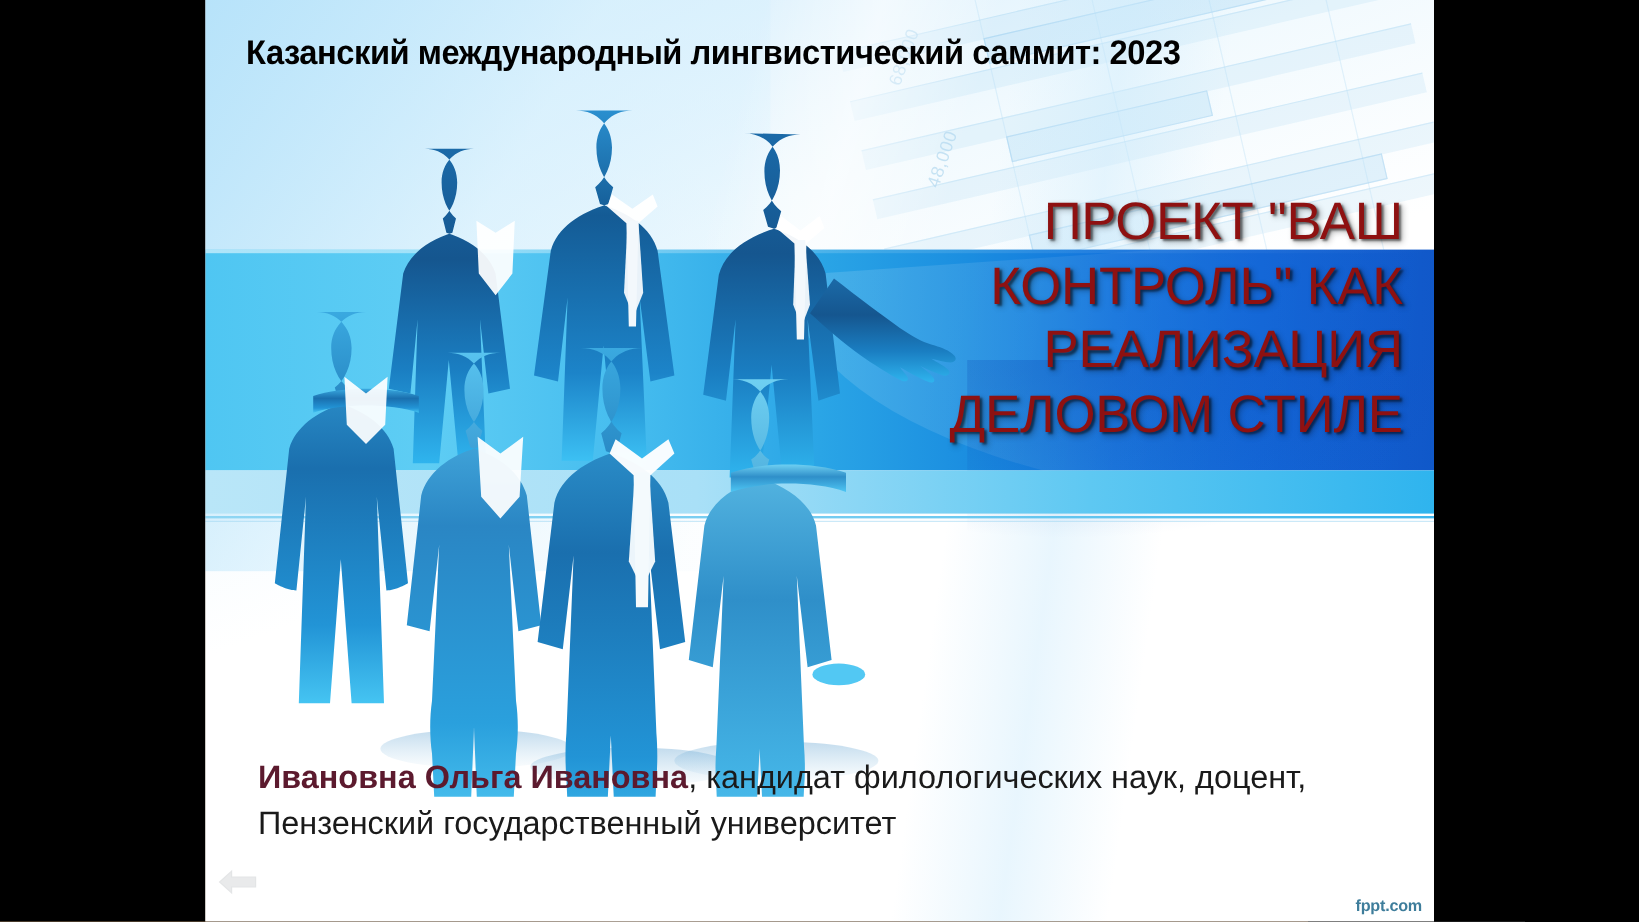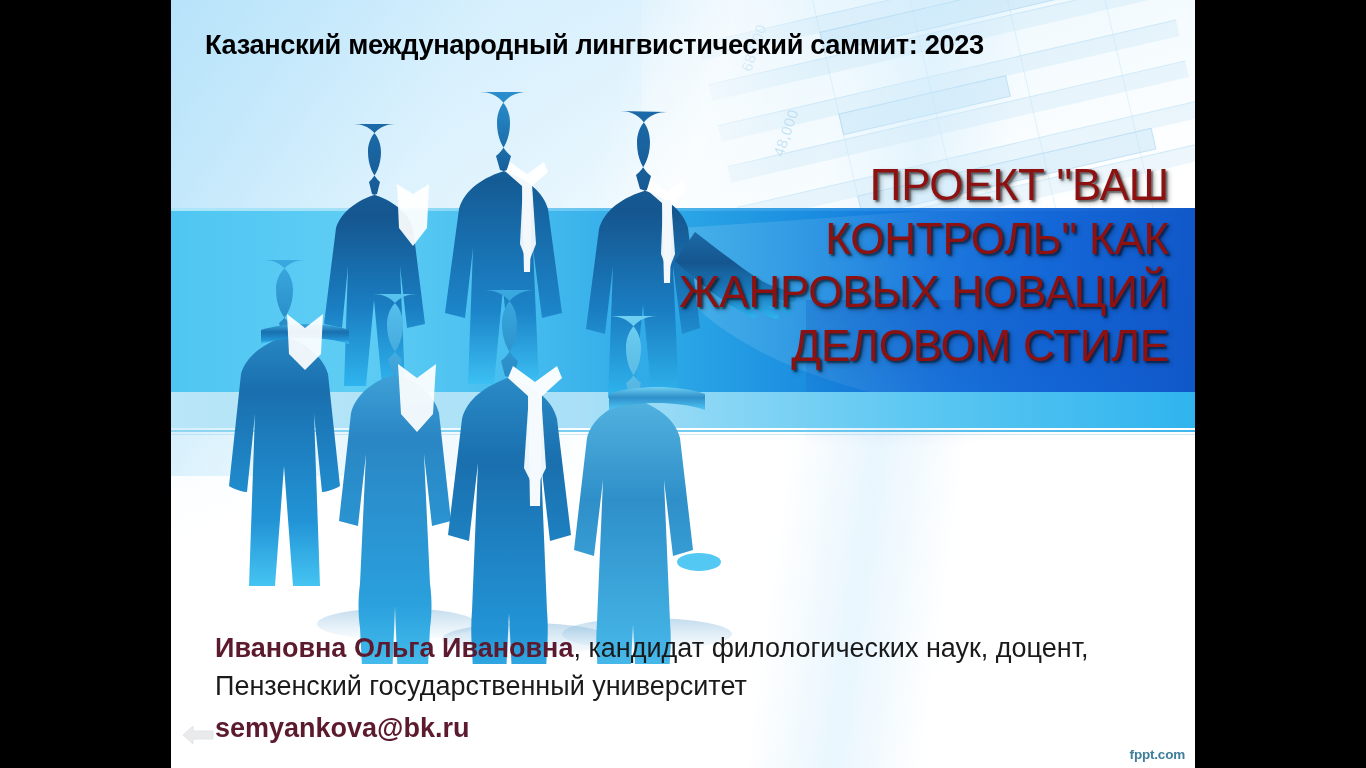--- a/index.html
+++ b/index.html
@@ -430,27 +430,26 @@
 
         <ellipse cx="472" cy="498" rx="22" ry="9" fill="#3fc2f2" opacity="0.9"></ellipse>
       </svg>
     </div>
 
     <div class="header-title">Казанский международный лингвистический саммит: 2023</div>
 
     <div class="main-title">
       <span class="tline">ПРОЕКТ "ВАШ</span>
       <span class="tline">КОНТРОЛЬ" КАК</span>
-      <span class="tline">ЖАНРОВЫХ НОВАЦИЙ</span>
+      <span class="tline">РЕАЛИЗАЦИЯ</span>
       <span class="tline">ДЕЛОВОМ СТИЛЕ</span>
     </div>
 
     <div class="author-block">
       <span class="author-name">Ивановна Ольга Ивановна</span><span class="author-rest">, кандидат филологических наук, доцент, Пензенский государственный университет</span>
-      <span class="author-email">semyankova@bk.ru</span>
     </div>
 
     <div class="nav-arrow">
       <svg viewBox="0 0 34 22" xmlns="http://www.w3.org/2000/svg">
         <path d="M12 2 L2 11 L12 20 L12 15 L32 15 L32 7 L12 7 Z" fill="#b9bcc0" stroke="#a6aaae" stroke-width="1"></path>
       </svg>
     </div>
 
     <div class="watermark">fppt.com</div>
 

